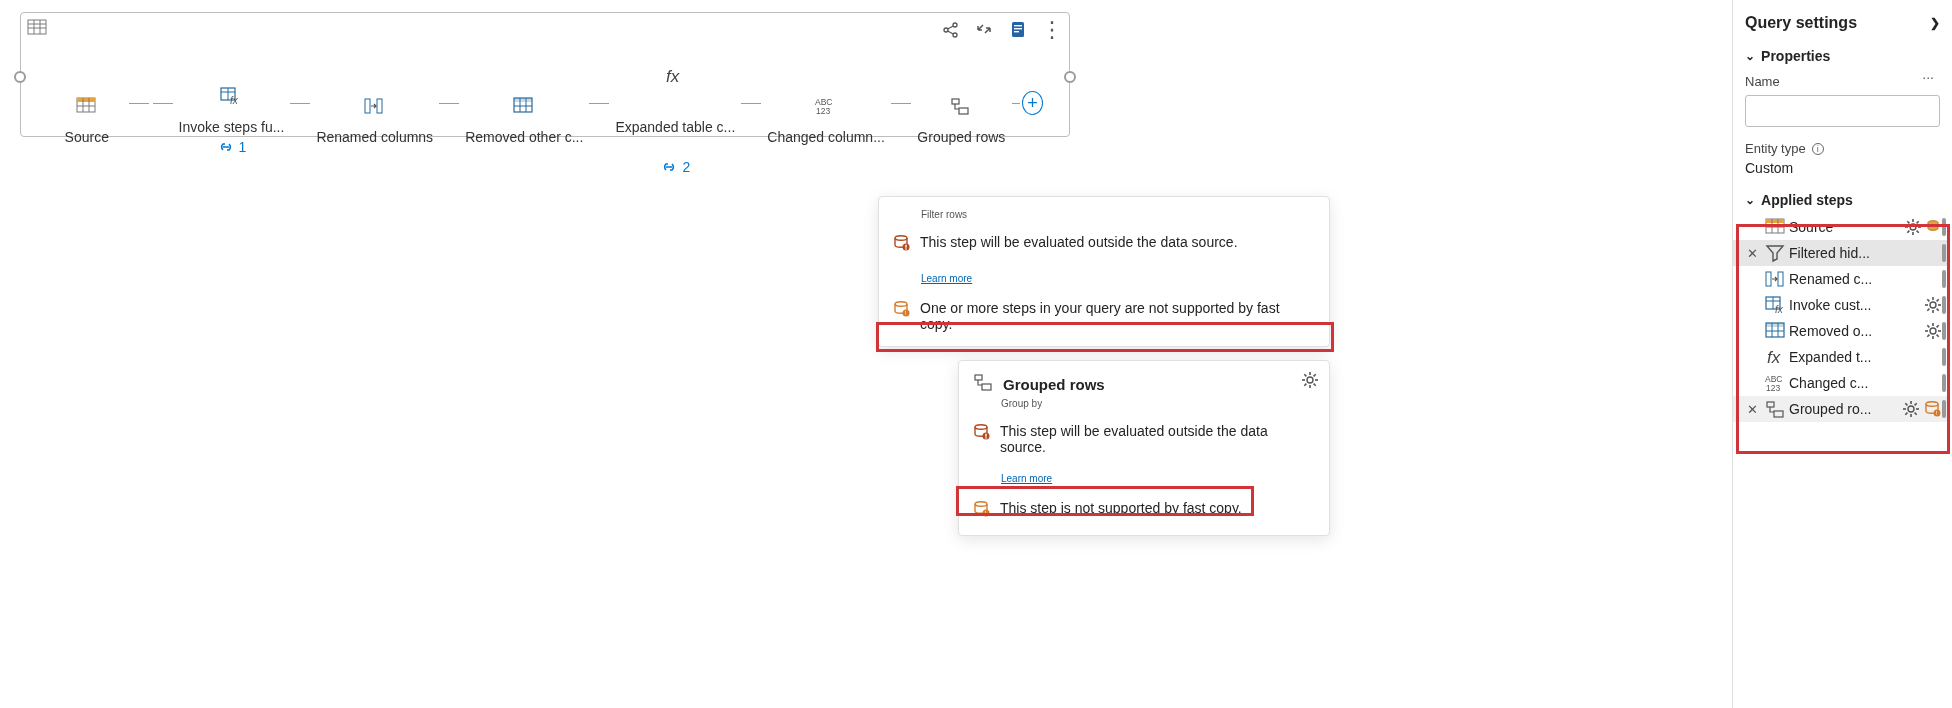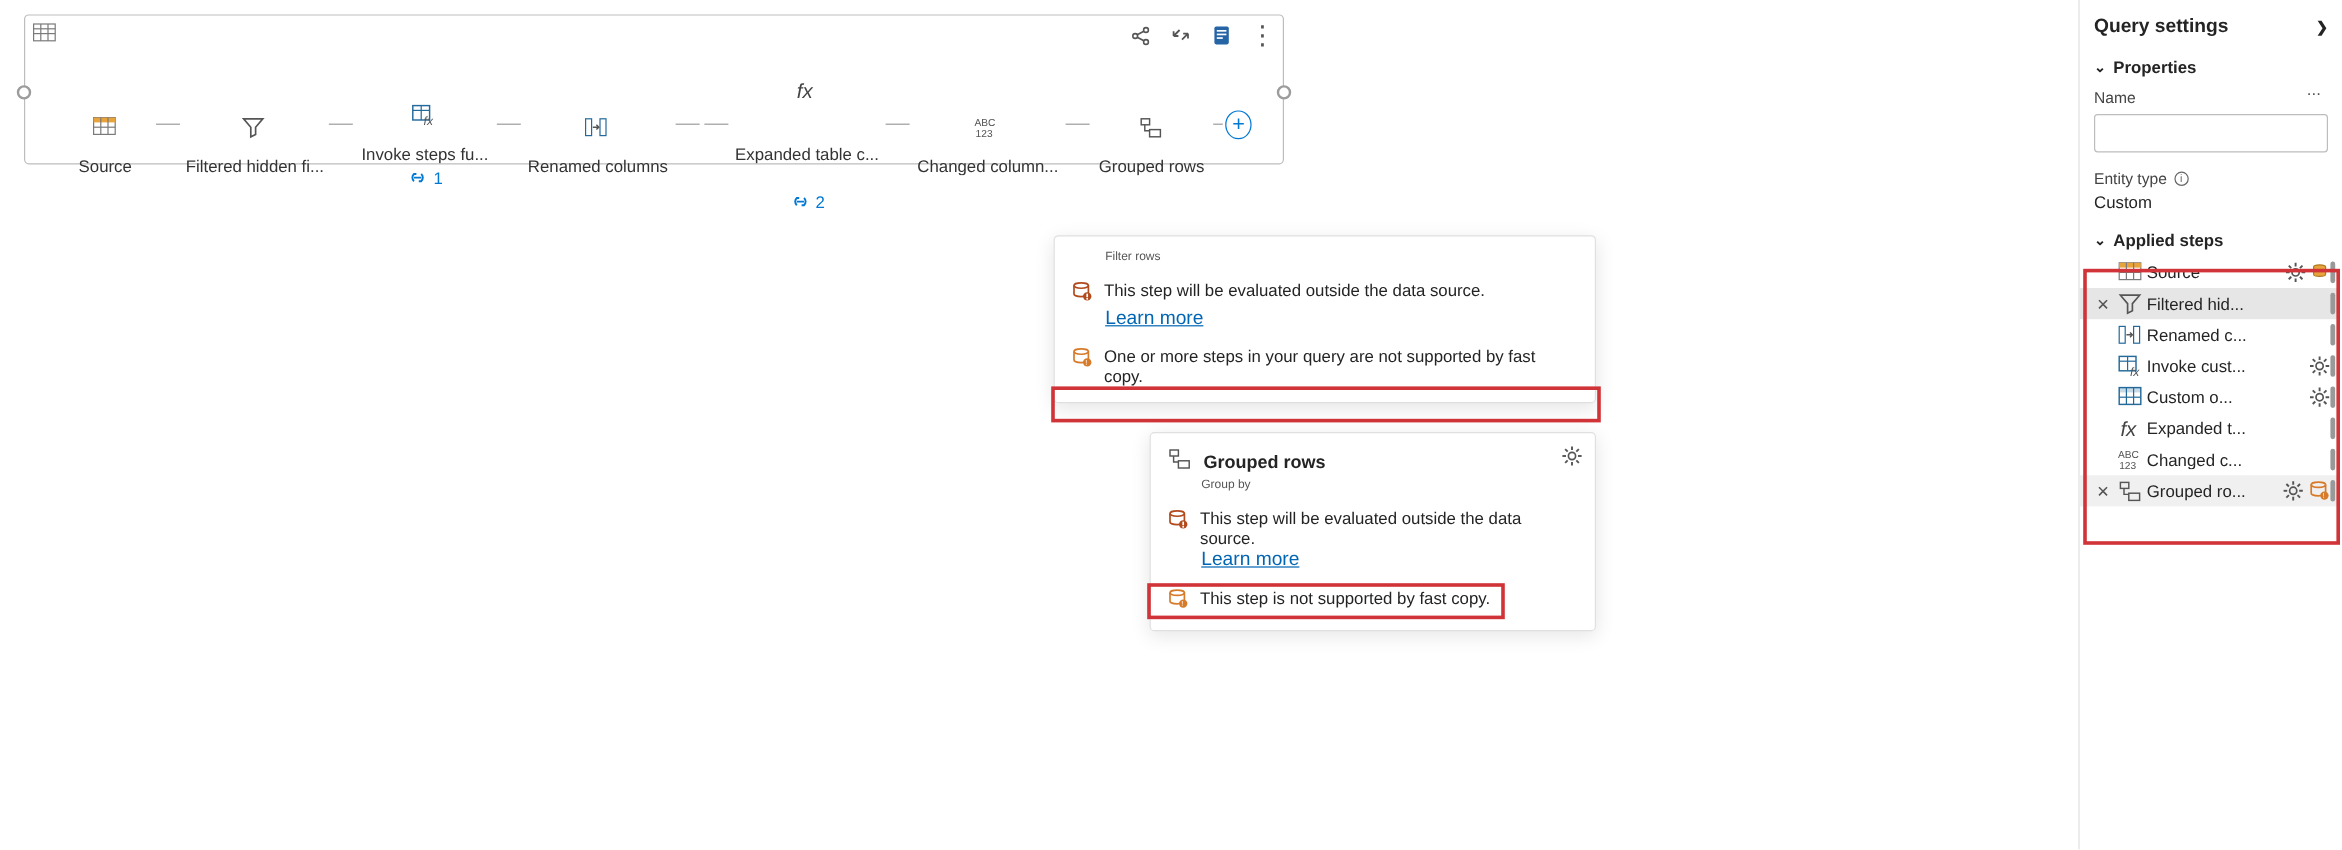--- a/index.html
+++ b/index.html
@@ -23,21 +23,21 @@
   .step-label { font-size: 14px; color:#333; margin-top:8px; white-space:nowrap; overflow:hidden; text-overflow:ellipsis; }
   .step-badge { margin-top:4px; font-size:14px; color:#0078d4; display:flex; align-items:center; gap:4px;}
   .connector { height:1px; background:#9c9c9c; flex-grow:1; margin: -36px 2px 0 2px; min-width:20px; }
   .add-circle { width:24px; height:24px; border:1px solid #0078d4; color:#0078d4; border-radius:50%; display:flex; align-items:center; justify-content:center; font-size:18px; cursor:pointer; background:#fff; margin-top:-36px}
 
   
   .card { position:absolute; background:#fff; border:1px solid #e0e0e0; border-radius:4px; box-shadow: 0 4px 16px rgba(0,0,0,0.1); padding:12px 16px 14px 14px; }
   .card h3 { font-size:15px; font-weight:600; margin-bottom:2px; display:flex; align-items:center; gap:10px;}
   .card .subtitle { font-size:10px; color:#555; margin-left:28px; margin-bottom:14px;}
   .card .row { display:flex; gap:9px; align-items:flex-start; font-size:14px; color:#242424; margin-top:4px; }
-  .card .learn { color:#0066b4; text-decoration:underline; font-size:16px; cursor:pointer; margin-left:28px; display:inline-block; margin-top:2px;}
+  .card .learn { color:#0066b4; text-decoration:underline; font-size:10px; cursor:pointer; margin-left:28px; display:inline-block; margin-top:18px;}
   .card .gear { position:absolute; right:10px; top:10px; color:#555; cursor:pointer;}
   .red-box { position:absolute; border:3px solid #d13438; pointer-events:none;}
 
   
   .sidebar { position:absolute; right:0; top:0; bottom:0; width:220px; border-left:1px solid #e0e0e0; padding:8px 0px 8px 0px; background:#fff; }
   .sidebar h2 { font-size:16px; font-weight:600; padding:6px 12px 10px 12px; display:flex; align-items:center; justify-content:space-between;}
   .sidebar .section-head { font-size:14px; font-weight:600; padding:6px 12px; display:flex; align-items:center; gap:6px; cursor:pointer;}
   .sidebar .label { font-size:13px; color:#444; padding:4px 12px 4px 12px;}
   .sidebar input.name-input { width: calc(100% - 24px); margin:2px 12px 2px 12px; height:32px; border:1px solid #bdbdbd; border-radius:3px; padding:0 8px; font-size:13px;}
   .field-btn { position:absolute; right:18px; margin-top:-27px; font-size:14px; color:#555; cursor:pointer;}
@@ -194,44 +194,44 @@
   <div class="port right"></div>
 
   <div class="steps-row" id="steps-row">
       <div class="step" style="width: 90px;">
     <span><svg width="22" height="20">
             <use href="#ico-table-yellow"></use>
           </svg></span>
     <div class="step-label" style="max-width:90px">Source</div>
     </div>
       <div class="connector"></div>
-      <div class="step" style="width: 120px;">
-    <span><svg width="22" height="20">
-            <use href="#ico-filter"></use>
-          </svg></span>
-    <div class="step-label" style="max-width:120px">Filtered hidden fi...</div>
-    </div>
       <div class="connector"></div>
       <div class="step" style="width: 128px;">
     <span><svg width="22" height="20">
             <use href="#ico-fx-table"></use>
           </svg></span>
     <div class="step-label" style="max-width:128px">Invoke steps fu...</div>
     <div class="step-badge"><svg width="18" height="14">
             <use href="#ico-link"></use>
           </svg>1</div>
       </div>
       <div class="connector"></div>
       <div class="step" style="width: 128px;">
     <span><svg width="22" height="20">
             <use href="#ico-rename-cols"></use>
           </svg></span>
     <div class="step-label" style="max-width:128px">Renamed columns</div>
     </div>
       <div class="connector"></div>
+      <div class="step" style="width: 128px;">
+    <span><svg width="22" height="20">
+            <use href="#ico-table-blue"></use>
+          </svg></span>
+    <div class="step-label" style="max-width:128px">Removed other c...</div>
+    </div>
       <div class="connector"></div>
       <div class="step" style="width: 128px; gap: 20px;">
     <span><svg width="22" height="20">
             <use href="#ico-fx"></use>
           </svg></span>
     <div class="step-label" style="max-width:128px">Expanded table c...</div>
     <div class="step-badge"><svg width="18" height="14">
             <use href="#ico-link"></use>
           </svg>2</div>
       </div>
@@ -364,21 +364,21 @@
         <span class="gear-ico"><svg width="16" height="16">
             <use href="#ico-gear"></use>
           </svg></span>
         <span class="pill"></span>
       </div>
       <div class="step-item">
         <span style="width:12px"></span>
         <span><svg width="18" height="16">
             <use href="#ico-table-blue"></use>
           </svg></span>
-        <span class="nm">Custom o...</span>
+        <span class="nm">Removed o...</span>
         <span class="gear-ico"><svg width="16" height="16">
             <use href="#ico-gear"></use>
           </svg></span>
         <span class="pill"></span>
       </div>
       <div class="step-item">
         <span style="width:12px"></span>
         <span><svg width="18" height="16">
             <use href="#ico-fx"></use>
           </svg></span>

